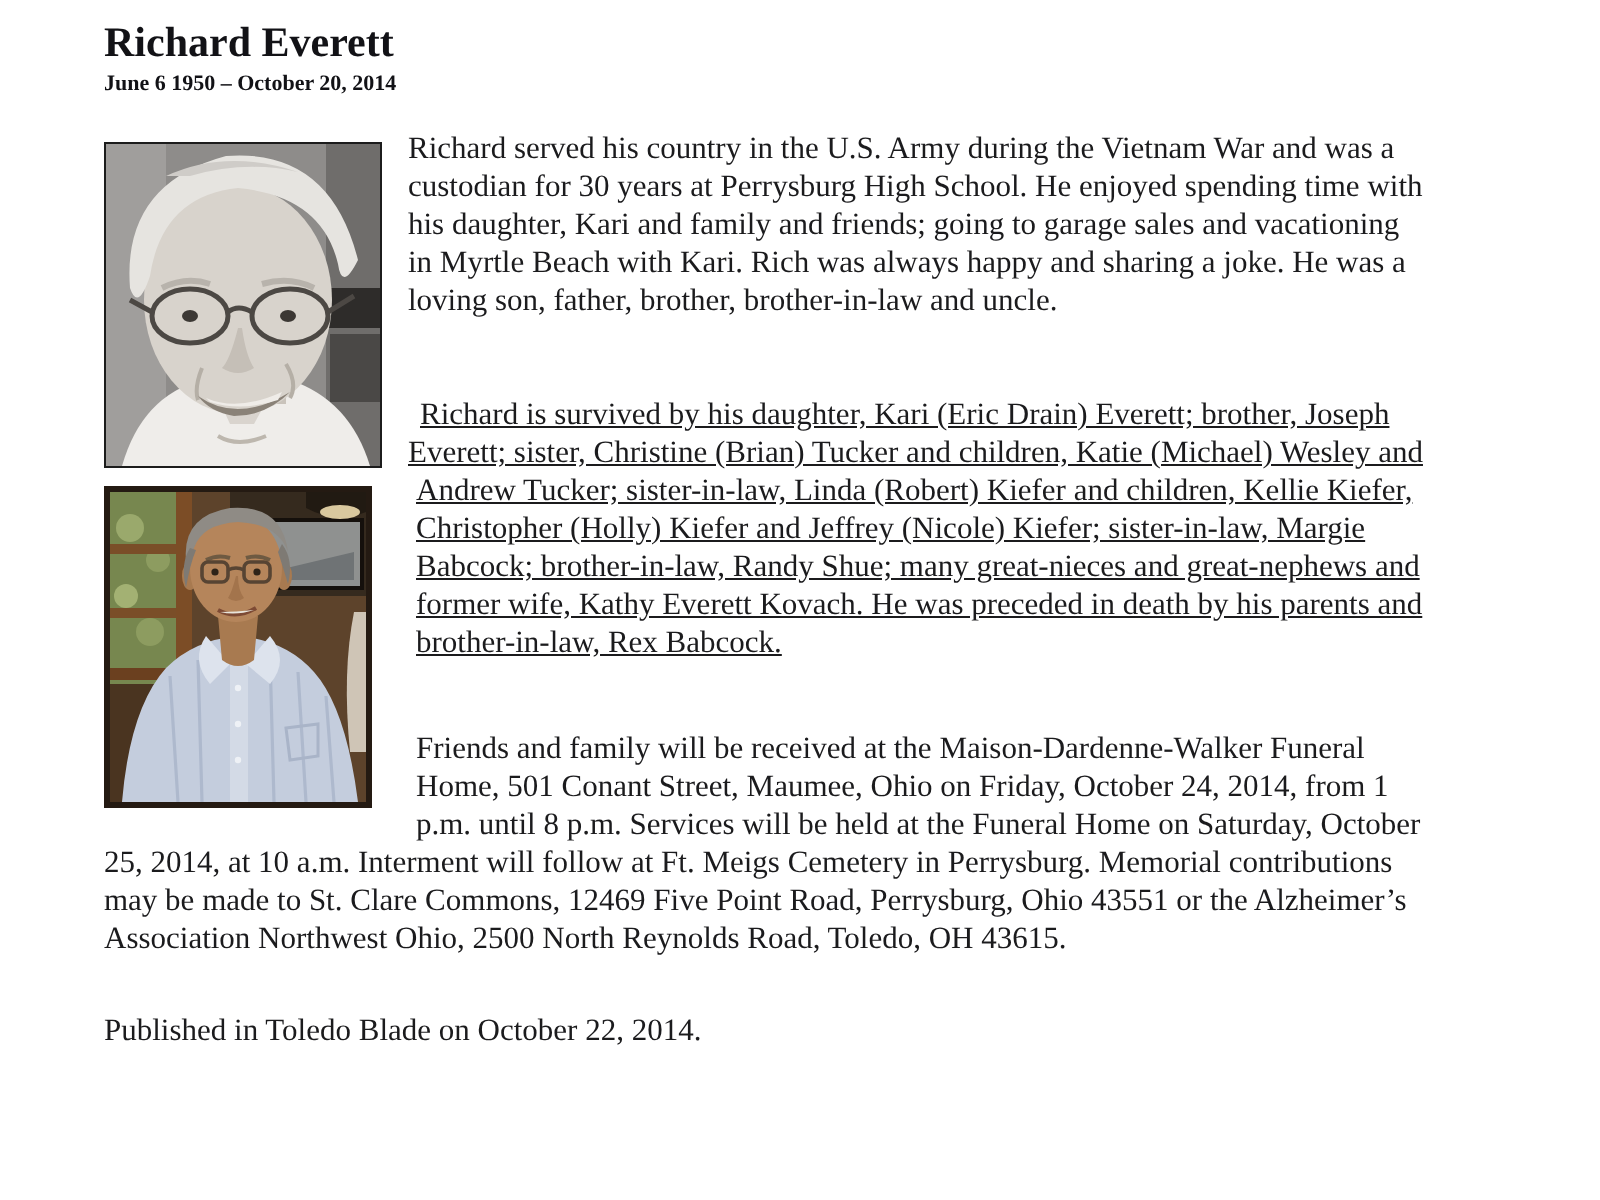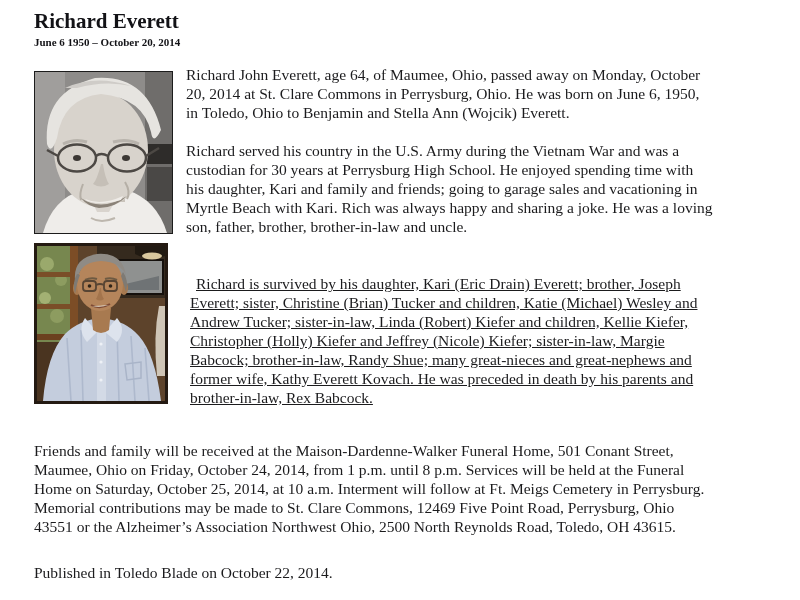--- a/index.html
+++ b/index.html
@@ -2,21 +2,21 @@
 <html><head>
 <meta charset="utf-8">
 <style>
   html, body { margin: 0; padding: 0; background: #ffffff; }
   .page {
     position: relative;
     width: 800px;
     height: 600px;
     background: #ffffff;
     box-sizing: border-box;
-    padding: 10px 86px 0 34px;
+    padding: 10px 86px 0 52px;
     overflow: hidden;
     font-family: "Liberation Serif", "DejaVu Serif", serif;
     color: #1b1b1d;
   }
   .name {
     font-size: 21px;
     line-height: 23px;
     font-weight: bold;
     margin: 0;
     color: #121216;
@@ -131,19 +131,18 @@
         <rect x="67" y="35" width="13" height="10" rx="3" fill="none" stroke="#574433" stroke-width="1.8"></rect>
         <path d="M59,39 Q63,37 67,39" stroke="#574433" stroke-width="1.8" fill="none"></path>
         <circle cx="52.5" cy="40" r="1.8" fill="#2e2318"></circle>
         <circle cx="73.5" cy="40" r="1.8" fill="#2e2318"></circle>
         <path d="M63,42 Q61,50 59,53 Q63,56 67,53 Q64,49 64,42" fill="#a3744c"></path>
         <path d="M54,59 Q63,64 73,58" stroke="#7d4a34" stroke-width="2" fill="none"></path>
         <path d="M55,60 Q63,62 72,59 Q63,60 55,60" fill="#e8e4da"></path>
       </svg>
     </figure>
 
-    <p>Richard John Everett, age 64, of Maumee, Ohio, passed away on Monday, October 20, 2014 at St. Clare Commons in Perrysburg, Ohio. He was born on June 6, 1950, in Toledo, Ohio to Benjamin and Stella Ann (Wojcik) Everett.</p>
     <p>Richard served his country in the U.S. Army during the Vietnam War and was a custodian for 30 years at Perrysburg High School. He enjoyed spending time with his daughter, Kari and family and friends; going to garage sales and vacationing in Myrtle Beach with Kari. Rich was always happy and sharing a joke. He was a loving son, father, brother, brother-in-law and uncle.</p>
     <p class="para-survived">Richard is survived by his daughter, Kari (Eric Drain) Everett; brother, Joseph Everett; sister, Christine (Brian) Tucker and children, Katie (Michael) Wesley and Andrew Tucker; sister-in-law, Linda (Robert) Kiefer and children, Kellie Kiefer, Christopher (Holly) Kiefer and Jeffrey (Nicole) Kiefer; sister-in-law, Margie Babcock; brother-in-law, Randy Shue; many great-nieces and great-nephews and former wife, Kathy Everett Kovach. He was preceded in death by his parents and brother-in-law, Rex Babcock.</p>
     <p class="para-services">Friends and family will be received at the Maison-Dardenne-Walker Funeral Home, 501 Conant Street, Maumee, Ohio on Friday, October 24, 2014, from 1 p.m. until 8 p.m. Services will be held at the Funeral Home on Saturday, October 25, 2014, at 10 a.m. Interment will follow at Ft. Meigs Cemetery in Perrysburg. Memorial contributions may be made to St. Clare Commons, 12469 Five Point Road, Perrysburg, Ohio 43551 or the Alzheimer’s Association Northwest Ohio, 2500 North Reynolds Road, Toledo, OH 43615.</p>
     <p class="para-published">Published in Toledo Blade on October 22, 2014.</p>
   </div>
 </div>
 
 </body></html>

